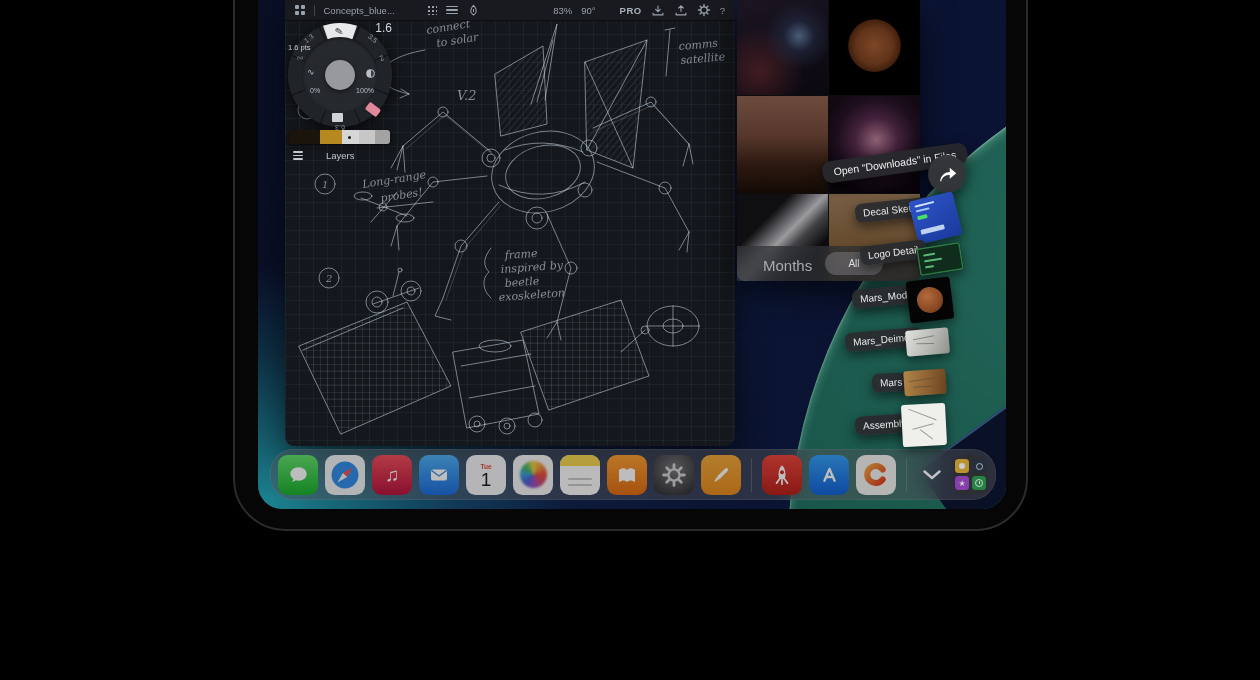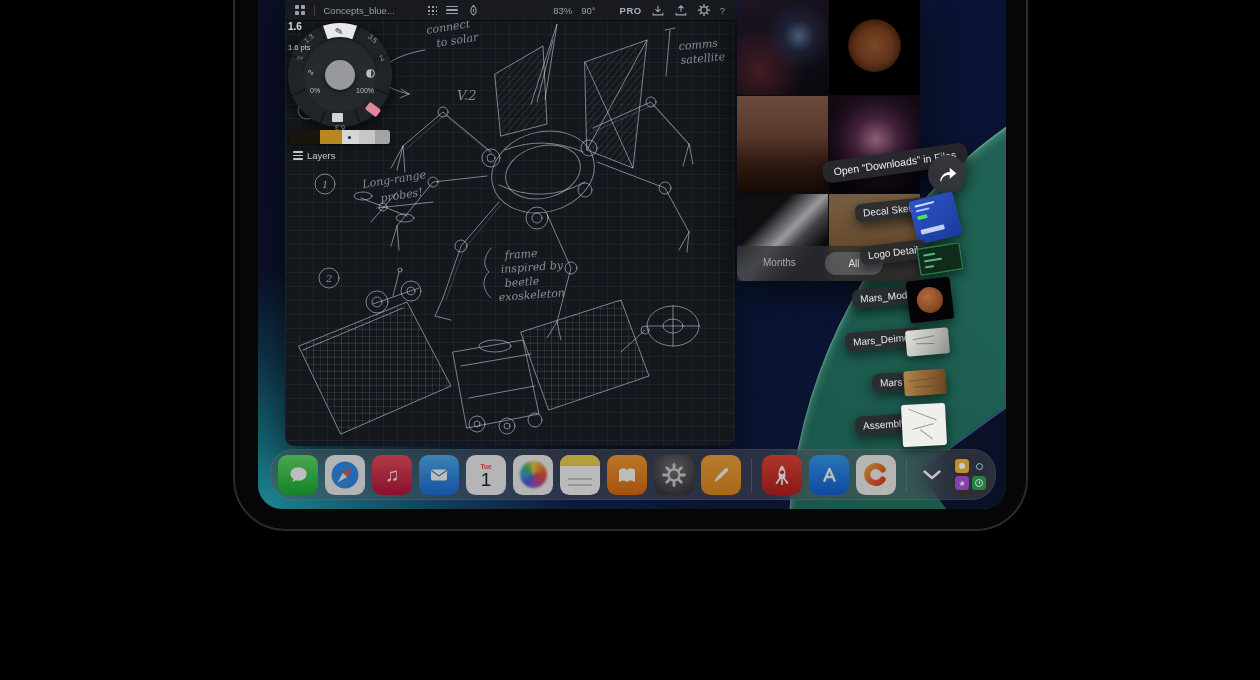--- a/index.html
+++ b/index.html
@@ -42,58 +42,58 @@
   
   .wheel{position:absolute;left:3px;top:23px;width:104px;height:104px;}
   .wring{position:absolute;inset:0;border-radius:50%;background:
      conic-gradient(#202328 0deg 21deg,#14161a 21deg 23deg,#202328 23deg 66deg,#14161a 66deg 68deg,
                     #202328 68deg 111deg,#14161a 111deg 113deg,#202328 113deg 156deg,#14161a 156deg 158deg,
                     #202328 158deg 201deg,#14161a 201deg 203deg,#202328 203deg 246deg,#14161a 246deg 248deg,
                     #202328 248deg 291deg,#14161a 291deg 293deg,#202328 293deg 336deg,#14161a 336deg 338deg,#202328 338deg 360deg);
      box-shadow:0 4px 14px rgba(0,0,0,.7);}
   .wsel{position:absolute;inset:0;border-radius:50%;clip-path:polygon(50% 50%,28% -14%,72% -14%);background:#e8e9ea;}
   .wpencil{position:absolute;left:47px;top:3px;font-size:10px;color:#2c2e32;transform:rotate(-12deg);}
-  .wsize-top{position:absolute;left:0;right:0;top:-2px;text-align:left;font-size:10px;color:#d4d8de;font-weight:bold;}
+  .wsize-top{position:absolute;left:0;right:0;top:-2px;text-align:right;font-size:12px;color:#d4d8de;font-weight:normal;}
   .wlab{position:absolute;font-size:7px;color:rgba(185,193,203,.75);}
   .wdisc{position:absolute;left:14px;top:14px;width:76px;height:76px;border-radius:50%;background:#26292e;box-shadow:inset 0 1px 3px rgba(0,0,0,.6);}
   .wknob{position:absolute;left:37px;top:37px;width:30px;height:30px;border-radius:50%;background:#97999d;box-shadow:0 2px 5px rgba(0,0,0,.5);}
   .wpts{position:absolute;left:0;right:0;top:20px;text-align:left;font-size:7.5px;color:#c6cbd2;}
   .wmin{position:absolute;left:22px;top:64px;font-size:7px;color:#b9bfc7;}
   .wmax{position:absolute;right:18px;top:64px;font-size:7px;color:#b9bfc7;}
   .whalf{position:absolute;right:17px;top:46px;width:9px;height:9px;border-radius:50%;
          background:linear-gradient(90deg,#b9bfc7 50%,#3a3d42 50%);border:1px solid #b9bfc7;box-sizing:border-box;}
   .wsquig{position:absolute;left:19px;top:44px;font-size:9px;color:#b9bfc7;}
   .weraser{position:absolute;right:12px;bottom:13px;width:14px;height:9px;border-radius:2px;background:#e2889a;transform:rotate(38deg);}
   .wdoc{position:absolute;left:44px;bottom:5px;width:11px;height:9px;background:#cfd2d6;border-radius:1px;}
   .wsize-bot{position:absolute;left:0;right:0;bottom:-4px;text-align:center;font-size:7px;color:#8a9199;transform:rotate(180deg);}
   .wbr1{position:absolute;left:8px;top:30px;font-size:9px;color:rgba(190,198,208,.6);transform:rotate(-35deg);}
   .wbr2{position:absolute;right:6px;top:30px;font-size:9px;color:rgba(190,198,208,.6);transform:rotate(35deg);}
   
   .cstrip{position:absolute;left:4px;top:130px;width:101px;height:14px;border-radius:3px;overflow:hidden;display:flex;box-shadow:0 2px 6px rgba(0,0,0,.6);}
   .cstrip i{height:100%;}
   .cdot{position:absolute;left:63px;top:136px;width:3px;height:3px;border-radius:50%;background:#1a1a1a;}
-  .layers{position:absolute;left:8px;top:150px;display:flex;align-items:center;gap:4px;color:#c3c9d0;font-size:9.5px;}
+  .layers{position:absolute;left:8px;top:150px;display:flex;align-items:center;gap:23px;color:#c3c9d0;font-size:9.5px;}
   .ham{display:flex;flex-direction:column;gap:2px;}
   .ham i{width:10px;height:1.5px;background:#c3c9d0;border-radius:1px;}
   
   .pwin{position:absolute;left:479px;top:0;width:183px;height:281px;background:#0d0d0f;border-radius:0 0 10px 10px;
         overflow:hidden;box-shadow:0 12px 34px rgba(0,0,0,.6);}
   .pgrid{position:absolute;inset:0;display:grid;grid-template-columns:91px 91px;grid-template-rows:95px 97px 89px;gap:1px;filter:brightness(.78);}
   .ph{position:relative;overflow:hidden;}
   .ph-neb1{background:radial-gradient(circle at 68% 38%,rgba(130,170,215,.65) 0,rgba(60,90,140,.3) 18%,transparent 40%),
                       radial-gradient(circle at 25% 75%,rgba(160,60,60,.45) 0,transparent 45%),
                       linear-gradient(160deg,#241a2c,#0d0a13);}
   .ph-marsg{background:radial-gradient(circle 33px at 50% 48%,#a05a32 0,#7c4222 55%,#54290f 78%,#000 81%),#000;}
   .ph-marss{background:linear-gradient(180deg,#8a6050 0%,#6e4636 42%,#3a2115 70%,#190d06 100%);}
   .ph-neb2{background:radial-gradient(circle at 52% 45%,rgba(235,160,190,.75) 0,rgba(150,75,130,.5) 30%,rgba(80,35,80,.3) 55%,transparent 75%),
                       linear-gradient(180deg,#180d18,#0c060e);}
   .ph-craft{background:linear-gradient(135deg,#131316 30%,#7e7e84 42%,#c6c6ca 50%,#55555a 60%,#101012 75%),#131316;}
   .ph-rover{background:linear-gradient(180deg,#9a7a58 0%,#84613c 55%,#5c4226 80%,#33220f 100%);}
   .pbar{position:absolute;left:0;right:0;bottom:0;height:35px;background:rgba(46,48,52,.74);backdrop-filter:blur(6px);}
-  .pbar .m{position:absolute;left:26px;top:11px;font-size:10px;color:#a9abb0;}
+  .pbar .m{position:absolute;left:26px;top:11px;font-size:15px;color:#a9abb0;}
   .pill-all{position:absolute;left:88px;top:6px;width:58px;height:23px;border-radius:12px;background:rgba(140,140,148,.42);
             display:flex;align-items:center;justify-content:center;font-size:10px;color:#e2e2e6;}
   
   .dock{position:absolute;left:12px;top:449px;width:726px;height:51px;border-radius:24px;background:rgba(84,86,92,.46);
         backdrop-filter:blur(12px);display:flex;align-items:center;padding:0 8px;gap:7px;box-sizing:border-box;
         box-shadow:inset 0 0 0 .5px rgba(255,255,255,.12);}
   .dicons{display:flex;align-items:center;gap:7px;filter:brightness(.74) saturate(.95);}
   .dico{width:40px;height:40px;border-radius:9.5px;position:relative;overflow:hidden;display:flex;align-items:center;justify-content:center;}
   .dsep{width:1px;height:34px;background:rgba(255,255,255,.28);margin:0 3px;filter:brightness(.74);}
   .i-msg{background:linear-gradient(180deg,#5fe26a,#16b42a);}

